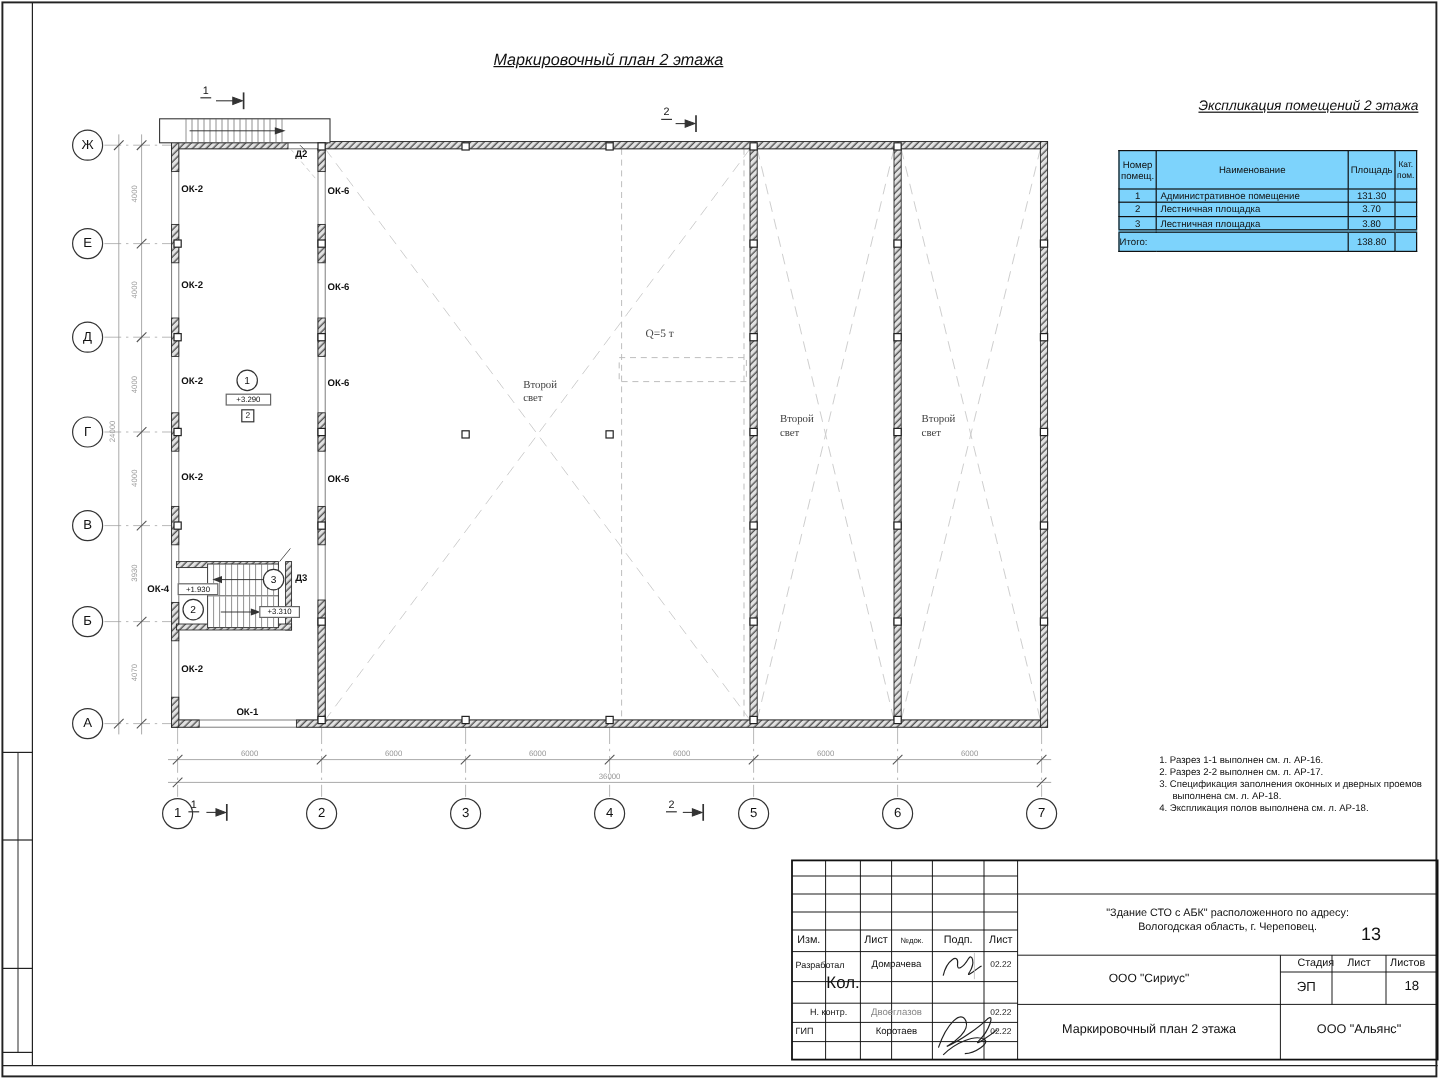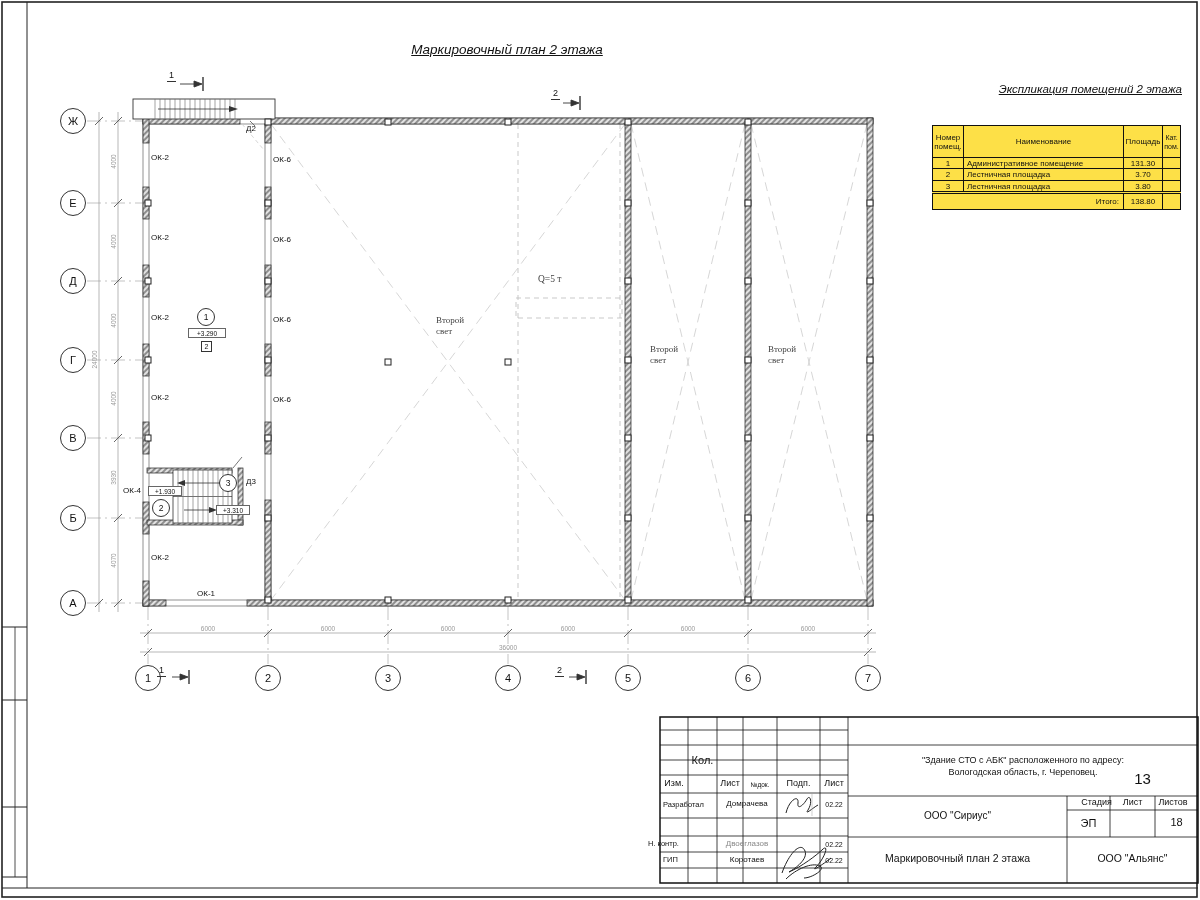--- a/index.html
+++ b/index.html
@@ -9,34 +9,34 @@
   #plansvg { position:absolute; left:0; top:0; }
   .abs { position:absolute; }
   .plan-title { font-style:italic; font-size:13.5px; text-decoration:underline; text-align:center; }
   .expl-title { font-style:italic; font-size:11.5px; text-decoration:underline; text-align:right; }
   .ac { position:absolute; width:26px; height:26px; border:1px solid #333; border-radius:50%;
         background:#fff; text-align:center; line-height:24px; font-size:11px; }
   .dimv { position:absolute; width:40px; height:9px; font-size:6.5px; color:#999;
           text-align:center; transform:rotate(-90deg); line-height:9px; }
   .dimh { position:absolute; width:40px; height:9px; font-size:6.5px; color:#999;
           text-align:center; line-height:9px; }
-  .wl  { position:absolute; font-size:8px; line-height:9px; }
+  .wl  { position:absolute; font-size:8px; line-height:9px;font-weight:bold; }
   .mkc { position:absolute; width:18px; height:18px; border:1px solid #333; border-radius:50%;
          background:#fff; text-align:center; line-height:16px; font-size:8.5px; }
   .lvl { position:absolute; height:10px; border:0.8px solid #666; background:#fff;
          font-size:6.5px; line-height:9px; text-align:center; }
   .sq  { position:absolute; width:11px; height:11px; border:1px solid #333; background:#fff;
          font-size:7px; line-height:9px; text-align:center; }
   .svt { position:absolute; font-family:"Liberation Serif","DejaVu Serif",serif;
          font-size:9px; color:#444; line-height:11px; }
   .secl{ position:absolute; font-size:9px; border-bottom:1px solid #333; padding:0 2px 1px; }
   .notes { position:absolute; left:966px; top:629px; width:234px; font-size:8px; line-height:10px; }
   .notes div { padding-left:11px; text-indent:-11px; }
   table.expl { position:absolute; left:932px; top:125px; border-collapse:collapse;
-               table-layout:fixed; width:248px; background:#fde047; }
+               table-layout:fixed; width:248px; background:#7dd3fc; }
   table.expl td, table.expl th { border:1px solid #111; font-size:8px; font-weight:normal;
                text-align:center; overflow:hidden; line-height:9px; padding:0; }
   table.expl .nm { text-align:left; padding-left:3px; }
   table.expl .tot td { border-top:3px double #111; height:17px; }
   .tbt { position:absolute; line-height:1.1; }
   .ctr { text-align:center; }
 </style>
 </head>
 <body>
 
@@ -283,21 +283,21 @@
       <td>3.70</td>
       <td></td>
     </tr>
     <tr style="height:12px">
       <td>3</td>
       <td class="nm">Лестничная площадка</td>
       <td>3.80</td>
       <td></td>
     </tr>
     <tr class="tot">
-      <td colspan="2" style="text-align:right;padding-right:4px">Итого:</td>
+      <td colspan="2" style="text-align:left;padding-right:4px">Итого:</td>
       <td>138.80</td>
       <td></td>
     </tr>
   </tbody>
     </table>
 
   <div class="ac" style="left:60px;top:108px">Ж</div>
   <div class="ac" style="left:60px;top:190px">Е</div>
   <div class="ac" style="left:60px;top:268px">Д</div>
   <div class="ac" style="left:60px;top:347px">Г</div>
@@ -365,36 +365,42 @@
     <div>свет</div>
   </div>
 
   <div class="svt" style="left:538px;top:274px;font-size:9.5px">Q=5 т</div>
 
   <div class="secl" style="left:167px;top:70px">1</div>
   <div class="secl" style="left:551px;top:88px">2</div>
   <div class="secl" style="left:157px;top:665px">1</div>
   <div class="secl" style="left:555px;top:665px">2</div>
 
+  <div class="notes">
+    <div>1. Разрез 1-1 выполнен см. л. АР-16.</div>
+    <div>2. Разрез 2-2 выполнен см. л. АР-17.</div>
+    <div>3. Спецификация заполнения оконных и дверных проемов выполнена см. л. АР-18.</div>
+    <div>4. Экспликация полов выполнена см. л. АР-18.</div>
+  </div>
 
   <div class="tbt ctr" style="left:850px;top:756px;width:346px;font-size:9px">"Здание СТО с АБК" расположенного по адресу:</div>
   <div class="tbt ctr" style="left:850px;top:768px;width:346px;font-size:9px">Вологодская область, г. Череповец.</div>
 
   <div class="tbt ctr" style="left:660px;top:779px;width:28px;font-size:9px">Изм.</div>
-  <div class="tbt ctr" style="left:688px;top:754px;width:29px;font-size:11px">Кол.</div>
+  <div class="tbt ctr" style="left:688px;top:811px;width:29px;font-size:14px">Кол.</div>
   <div class="tbt ctr" style="left:717px;top:779px;width:26px;font-size:9px">Лист</div>
   <div class="tbt ctr" style="left:743px;top:781px;width:34px;font-size:6.5px">№док.</div>
   <div class="tbt ctr" style="left:777px;top:779px;width:43px;font-size:9px">Подп.</div>
   <div class="tbt ctr" style="left:820px;top:779px;width:28px;font-size:9px">Лист</div>
 
   <div class="tbt" style="left:663px;top:801px;font-size:7.5px">Разработал</div>
   <div class="tbt ctr" style="left:718px;top:800px;width:58px;font-size:8px">Домрачева</div>
   <div class="tbt ctr" style="left:820px;top:801px;width:28px;font-size:7px">02.22</div>
 
-  <div class="tbt" style="left:648px;top:840px;font-size:7.5px">Н. контр.</div>
+  <div class="tbt" style="left:675px;top:840px;font-size:7.5px">Н. контр.</div>
   <div class="tbt ctr" style="left:718px;top:840px;width:58px;font-size:8px;color:#888">Двоеглазов</div>
   <div class="tbt ctr" style="left:820px;top:841px;width:28px;font-size:7px">02.22</div>
 
   <div class="tbt" style="left:663px;top:856px;font-size:7.5px">ГИП</div>
   <div class="tbt ctr" style="left:718px;top:856px;width:58px;font-size:8px">Коротаев</div>
   <div class="tbt ctr" style="left:820px;top:857px;width:28px;font-size:7px">02.22</div>
 
   <div class="tbt ctr" style="left:850px;top:810px;width:215px;font-size:10px">ООО "Сириус"</div>
   <div class="tbt ctr" style="left:1067px;top:798px;width:59px;font-size:9px">Стадия</div>
   <div class="tbt ctr" style="left:1110px;top:798px;width:45px;font-size:9px">Лист</div>

